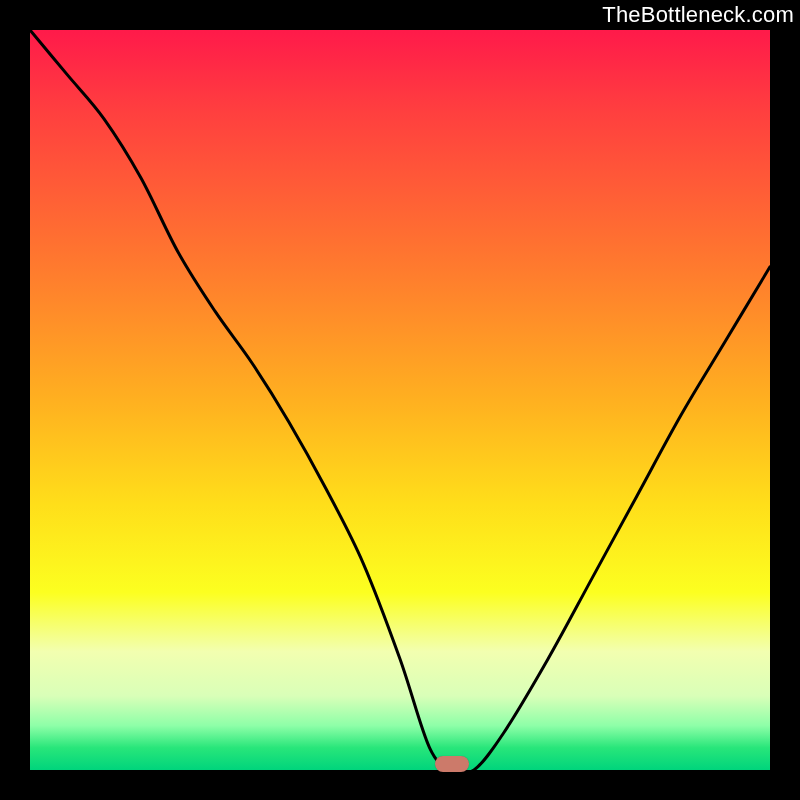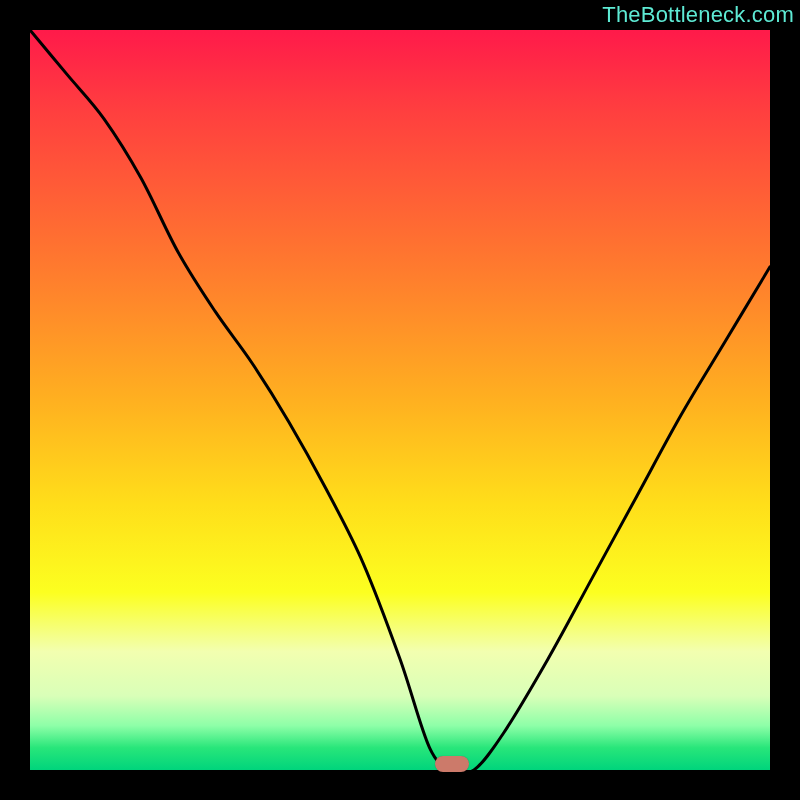--- a/index.html
+++ b/index.html
@@ -61,21 +61,21 @@
     height: 16px;
     border-radius: 8px;
     background: #cc7a6a;
     transform: translate(-50%, -50%);
     box-shadow: 0 0 1px rgba(0,0,0,0.3);
   }
   .watermark {
     position: absolute;
     top: 2px;
     right: 6px;
-    color: #5eead4;
+    color: #ffffff;
     font-size: 22px;
     font-weight: 500;
     letter-spacing: 0.2px;
     user-select: none;
   }
 </style>
 </head>
 <body>
 
 <div class="frame">

